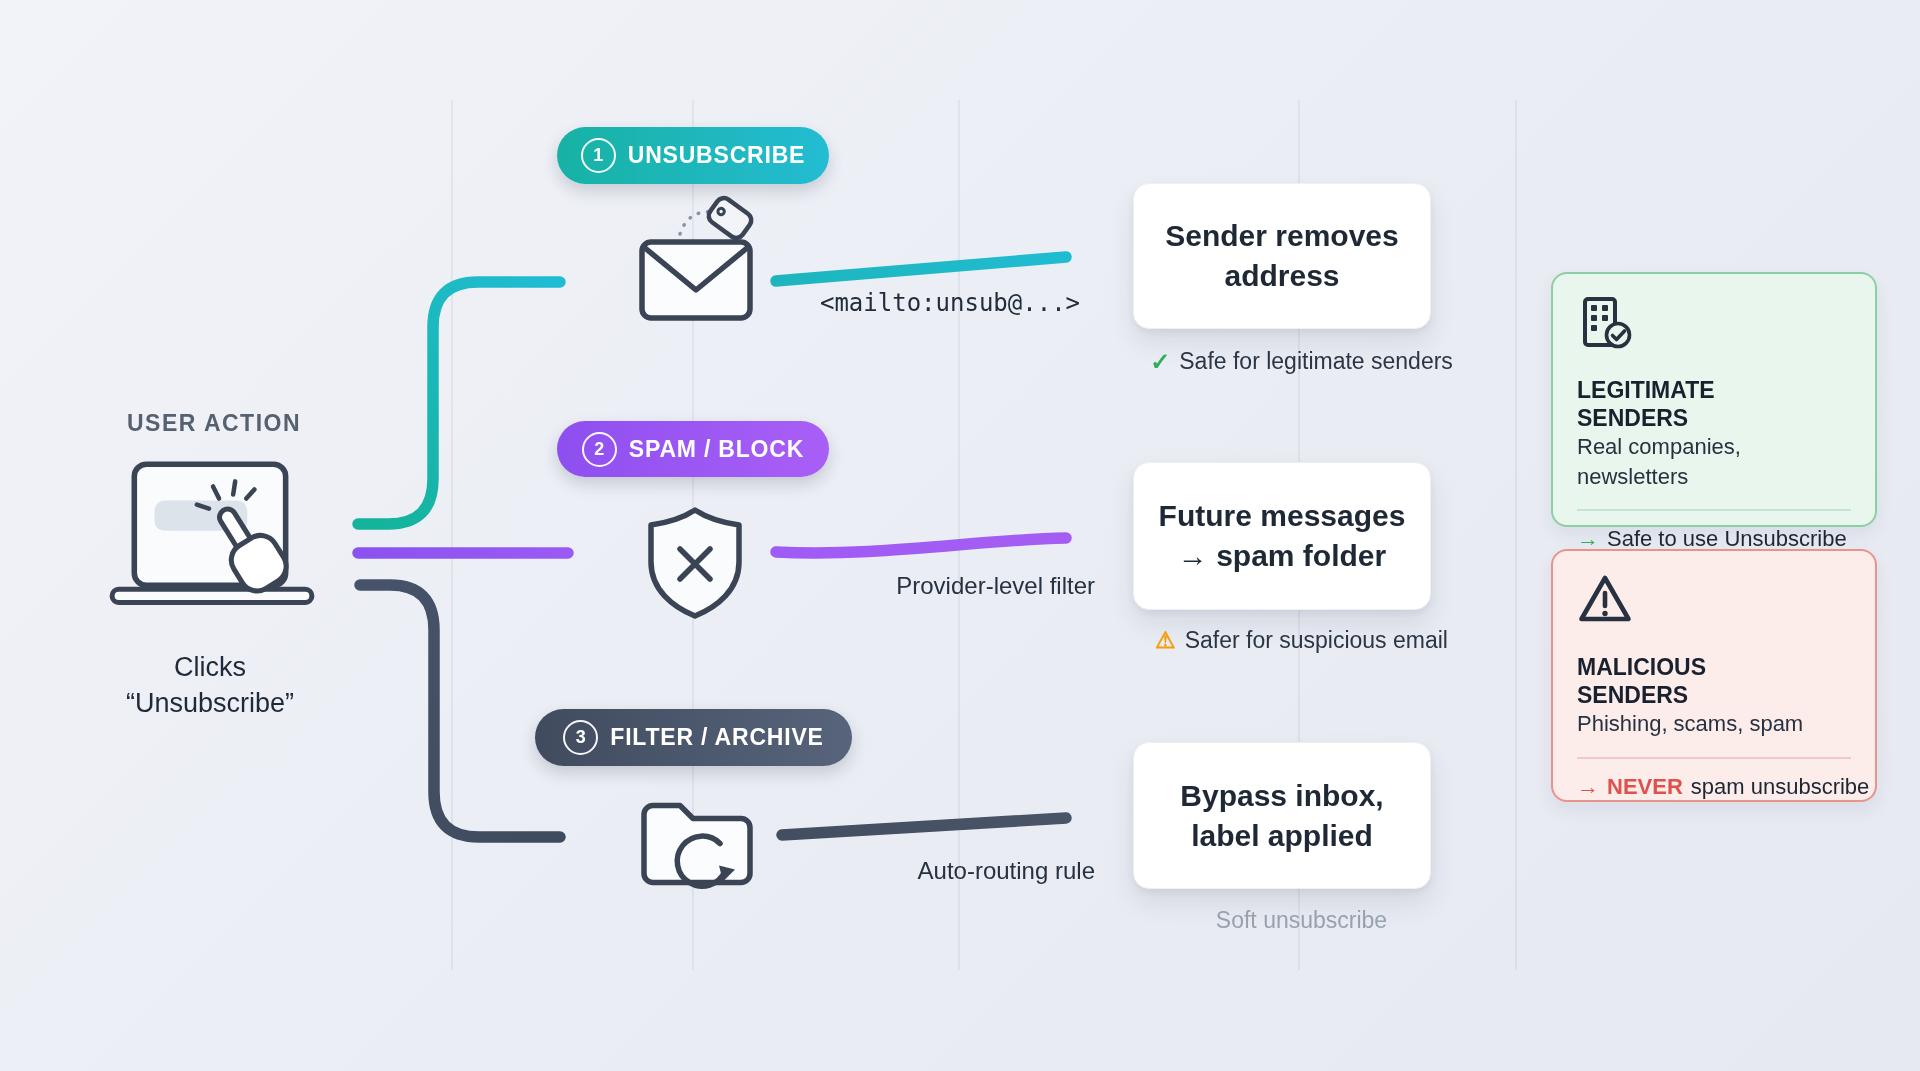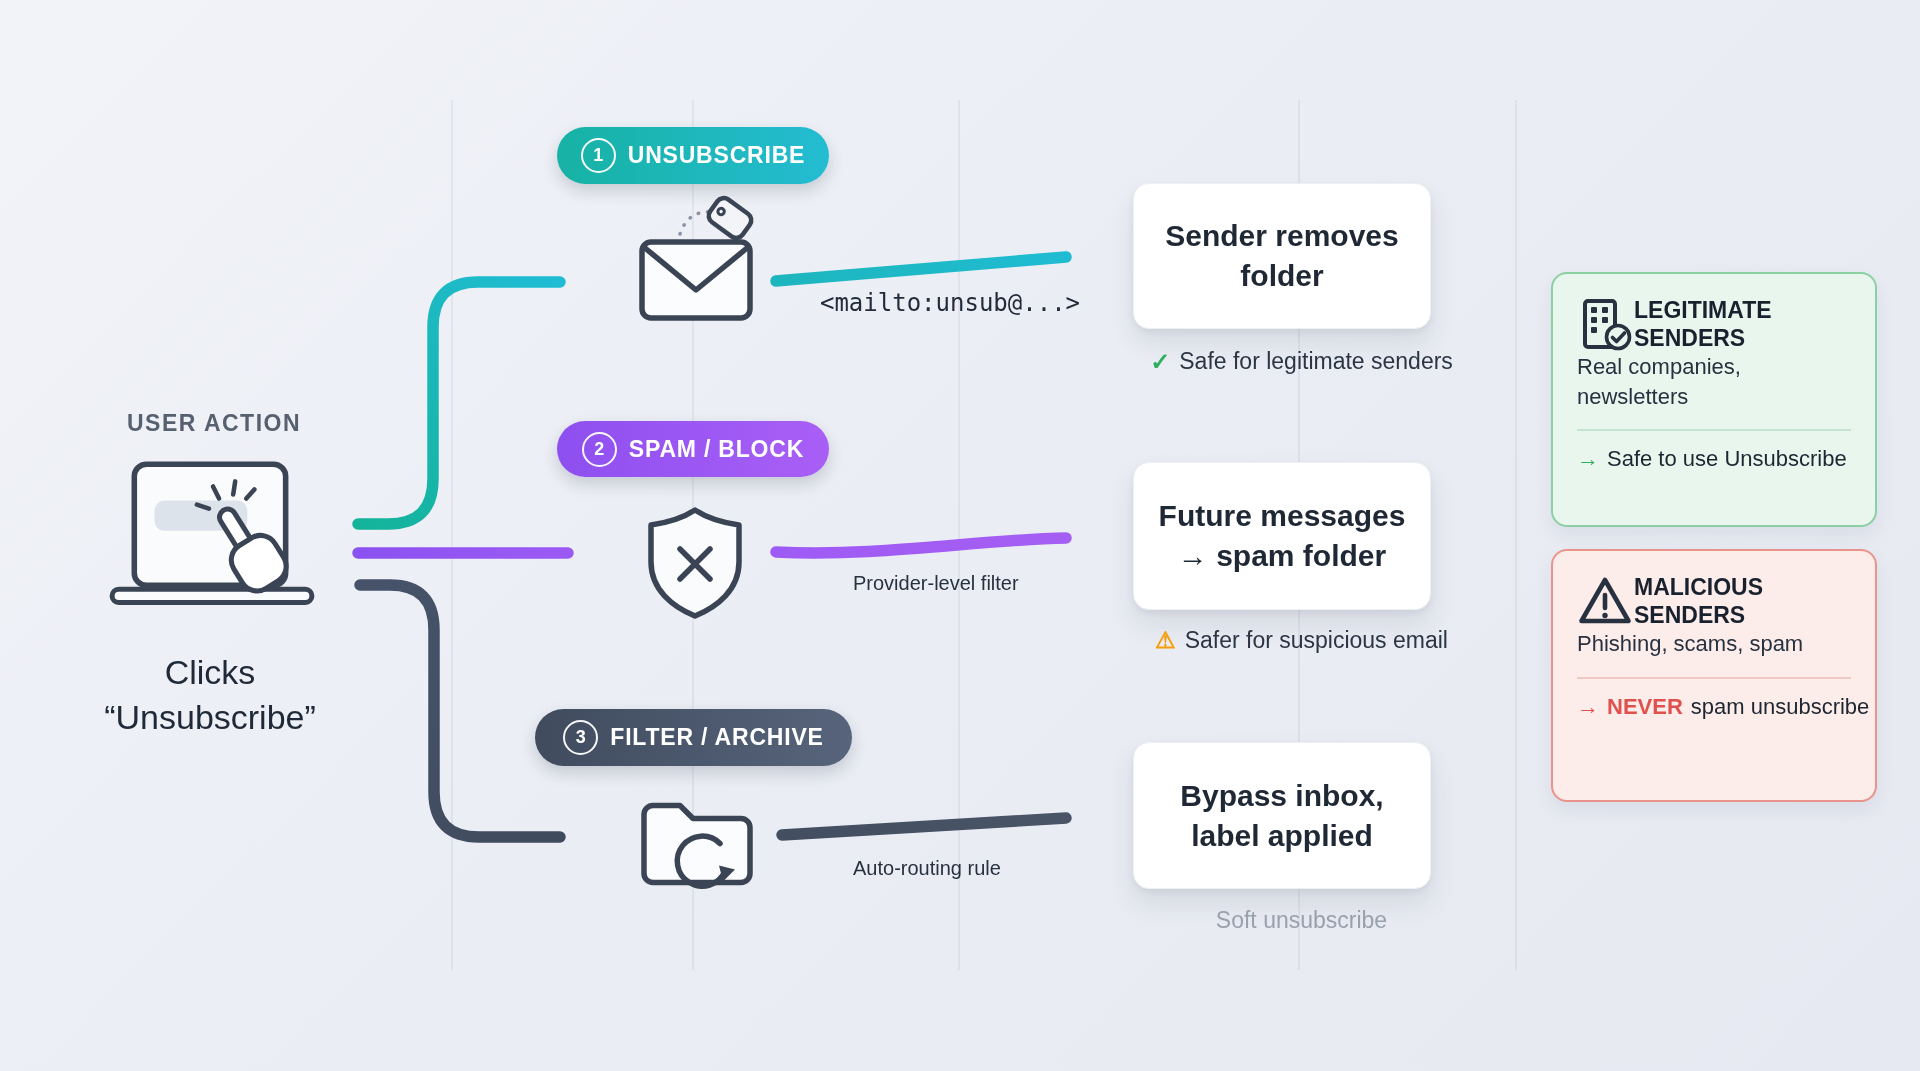--- a/index.html
+++ b/index.html
@@ -9,60 +9,60 @@
   .gridline{position:absolute;top:100px;height:870px;width:2px;background:rgba(100,112,135,0.09);}
   .gl1{left:451px}.gl2{left:692px}.gl3{left:958px}.gl4{left:1298px}.gl5{left:1515px}
 
   .arrows{position:absolute;left:0;top:0;pointer-events:none;}
   .arrows path{fill:none;stroke-width:11.5px;stroke-linecap:round;stroke-linejoin:round;}
 
   .ua-label{position:absolute;left:94px;top:410px;width:240px;text-align:center;
     font-size:23px;font-weight:700;letter-spacing:1.5px;color:#57606f;}
   .laptop{position:absolute;left:100px;top:456px;width:226px;height:188px;overflow:visible;}
   .ua-caption{position:absolute;left:40px;top:650px;width:340px;text-align:center;
-    font-size:34px;font-weight:500;color:#1f2938;line-height:1.32;}
+    font-size:27px;font-weight:500;color:#1f2938;line-height:1.32;}
 
   .badge{position:absolute;display:flex;align-items:center;justify-content:center;gap:12px;
     color:#fff;border-radius:30px;box-shadow:0 7px 16px rgba(30,40,60,0.18);}
   .badge .num{width:31px;height:31px;border:2.5px solid rgba(255,255,255,0.95);border-radius:50%;
     display:flex;align-items:center;justify-content:center;font-size:18px;font-weight:700;flex:0 0 auto;}
   .badge .lbl{font-size:23px;font-weight:700;letter-spacing:0.8px;}
   .badge1{left:557px;top:127px;width:272px;height:57px;background:linear-gradient(90deg,#17b2a4,#24bcd2);}
   .badge2{left:557px;top:421px;width:272px;height:56px;background:linear-gradient(90deg,#8e4ff0,#a95ff6);}
   .badge3{left:535px;top:709px;width:317px;height:57px;background:linear-gradient(90deg,#404b5e,#57647b);}
 
   .bicon{position:absolute;overflow:visible;}
   .icon-envelope{left:628px;top:198px;width:140px;height:136px;}
   .icon-shield{left:637px;top:503px;width:116px;height:120px;}
   .icon-folder{left:633px;top:784px;width:128px;height:118px;}
 
   .codelabel{position:absolute;left:790px;top:286px;width:320px;text-align:center;
     font-family:"DejaVu Sans Mono",monospace;font-size:24px;color:#222c3a;line-height:1.45;}
-  .arrowlabel{position:absolute;left:853px;width:290px;text-align:left;font-size:20px;color:#27313f;}
+  .arrowlabel{position:absolute;left:805px;width:290px;text-align:right;font-size:24px;color:#27313f;}
   .al2{top:572px}.al3{top:857px}
 
   .flowcard{position:absolute;left:1133px;width:298px;background:#ffffff;border-radius:16px;
     border:1px solid #eef0f4;box-sizing:border-box;
     box-shadow:0 14px 26px rgba(35,45,65,0.10),0 3px 6px rgba(35,45,65,0.06);
     display:flex;flex-direction:column;align-items:center;justify-content:center;
     font-size:30px;font-weight:600;color:#1f2835;line-height:1.32;text-align:center;}
   .fc1{top:183px;height:146px}.fc2{top:462px;height:148px}.fc3{top:742px;height:147px}
 
   .note{position:absolute;left:1113px;width:377px;display:flex;align-items:center;justify-content:center;
     gap:9px;font-size:23px;color:#2b3543;}
   .note .ni{font-weight:700;font-size:24px;line-height:1;}
   .n1{top:348px}.n1 .ni{color:#2fae5d}
   .n2{top:627px}.n2 .ni{color:#f59e0b;font-size:23px}
   .footnote{position:absolute;left:1133px;width:337px;top:907px;text-align:center;font-size:23px;color:#98a1ad;}
 
   .panel{position:absolute;left:1551px;width:326px;border-radius:16px;padding:20px 24px;
     box-sizing:border-box;box-shadow:0 8px 18px rgba(35,45,65,0.07);}
   .panel-green{top:272px;height:255px;background:#e9f6ee;border:2px solid #8ccfa3;}
   .panel-red{top:549px;height:253px;background:#fcecea;border:2px solid #e9938c;}
-  .panel .hdr{display:flex;align-items:flex-end;gap:1px;}
+  .panel .hdr{display:flex;align-items:flex-start;gap:24px;flex-direction:column;}
   .panel .hicon{width:56px;height:56px;flex:0 0 auto;overflow:visible;}
   .panel .title{font-size:23px;font-weight:700;color:#18212d;line-height:1.22;padding-top:2px;}
   .panel .body{font-size:22px;color:#273140;line-height:1.35;}
   .panel .divider{margin-top:18px;border-top:2px solid #c6e3cf;}
   .panel-red .divider{border-top-color:#f0c9c4;}
   .panel .action{margin-top:15px;font-size:22px;color:#1d2732;display:flex;gap:8px;align-items:baseline;white-space:nowrap;}
   .panel .arr{font-weight:700;}
   .panel-green .arr{color:#2fae5d;}
   .panel-red .arr{color:#df514c;}
   .panel .strongred{color:#df514c;font-weight:700;}
@@ -154,21 +154,21 @@
       <circle cx="91" cy="20" r="3.2" fill="none" stroke="#3a4454" stroke-width="3"></circle>
     </g>
     <rect x="14" y="44" width="108" height="76" rx="9" fill="#fbfcfe" stroke="#3a4454" stroke-width="5.5"></rect>
     <path d="M17 50 L68 92 L119 50" fill="none" stroke="#3a4454" stroke-width="5.5" stroke-linejoin="round" stroke-linecap="round"></path>
   </svg>
   <div class="codelabel">
     <div>&lt;mailto:unsub@...&gt;</div>
   </div>
   <div class="flowcard fc1">
     <div>Sender removes</div>
-    <div>folder</div>
+    <div>address</div>
   </div>
   <div class="note n1">
     <span class="ni">✓</span>
     <span>Safe for legitimate senders</span>
   </div>
 
   <div class="badge badge2">
     <span class="num">2</span>
     <span class="lbl">SPAM / BLOCK</span>
   </div>

